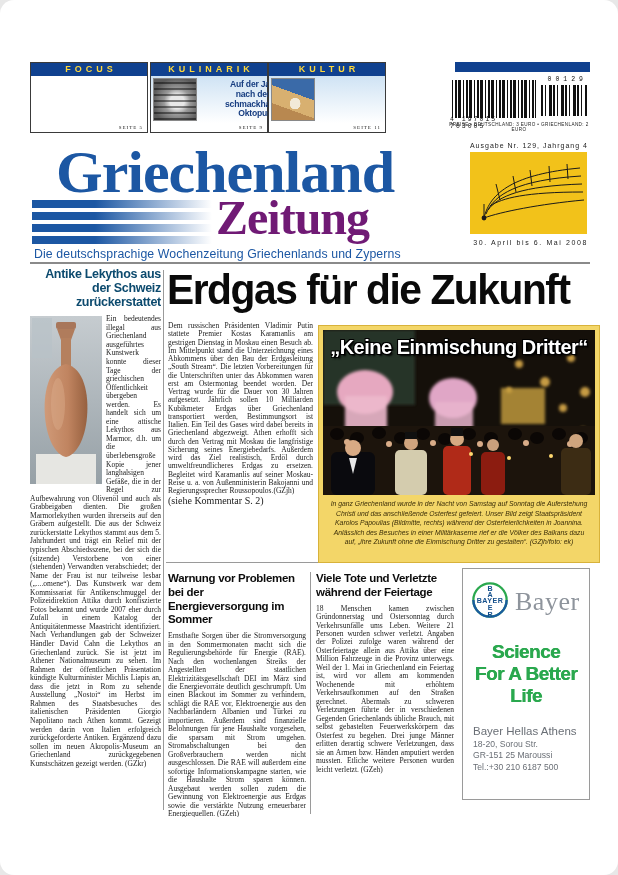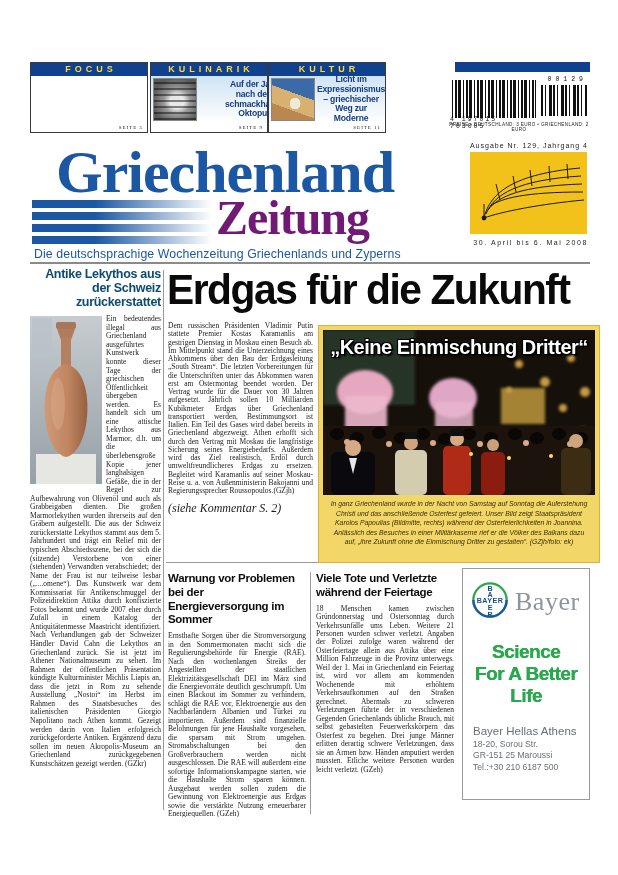--- a/index.html
+++ b/index.html
@@ -1,20 +1,20 @@
 <!DOCTYPE html>
 <html lang="de"><head>
 <meta charset="utf-8">
 <style>
   * { margin:0; padding:0; box-sizing:border-box; }
   html,body { background:#e8e8e8; }
   .page {
     position:relative; width:618px; height:875px; background:#ffffff;
     margin:0 auto; overflow:hidden;
-    font-family:"Liberation Serif", serif; color:#1c1c1c;
+    font-family:"Liberation Serif", serif; color:#1c1c1c;border-radius:14px;
   }
   
   .teaser { position:absolute; top:62px; width:118px; height:71px;
     border:1px solid #3a3a3a; background:#fff; }
   .teaser-head { height:13px; background:#10418f; color:#ffd83a;
     font-family:"Liberation Sans", sans-serif; font-weight:bold; font-size:9px;
     letter-spacing:4px; text-align:center; line-height:13px; padding-left:4px; }
   .teaser-body { display:flex; height:47px; padding:2px; gap:2px; }
   .teaser-img { width:44px; height:43px; flex:0 0 44px; border:1px solid #888; }
   .teaser-title { flex:1; color:#173d80; font-family:"Liberation Sans", sans-serif;
@@ -75,21 +75,21 @@
   .left-head { font-family:"Liberation Sans", sans-serif; font-weight:bold; font-size:12.5px;
     line-height:1.1; text-align:right; color:#0c4a6e; letter-spacing:-0.3px; margin-bottom:6px; }
   .left-body { font-size:7.5px; line-height:1.14; text-align:justify; hyphens:auto; -webkit-hyphens:auto; color:#1a1a1a; }
   .vase-fig { float:left; width:72px; height:168px; margin:1px 4px 2px 0; }
   
   .main-head { position:absolute; left:167px; top:266px; width:430px;
     font-family:"Liberation Sans", sans-serif; font-weight:bold; font-size:42px;
     letter-spacing:-1.5px; color:#0a0a0a; transform:scaleX(.97); transform-origin:left; white-space:nowrap; }
   .main-col { position:absolute; left:168px; top:322px; width:145px; height:242px; overflow:hidden; }
   .main-body { font-size:7.5px; line-height:1.1; text-align:justify; hyphens:auto; -webkit-hyphens:auto; color:#1a1a1a; }
-  .main-komm { font-size:12px; font-style:italic; color:#1a1a1a; margin-top:6px; }
+  .main-komm { font-size:10px; color:#1a1a1a; margin-top:0; }
   
   .photo-box { position:absolute; left:318px; top:325px; width:282px; height:238px;
     background:#f3d668; border:1px solid #d8b23a; padding:4px; }
   .photo-art { position:relative; width:272px; height:165px; overflow:hidden; background:#404040; }
   .photo-headline { position:absolute; top:6px; left:0; width:100%; text-align:center;
     font-family:"Liberation Sans", sans-serif; font-weight:bold; font-size:20px; color:#ffffff;
     letter-spacing:-0.5px; z-index:5;
     text-shadow:1px 1px 0 #000, -1px -1px 0 #000, 1px -1px 0 #000, -1px 1px 0 #000, 2px 2px 2px #000; }
   .photo-caption { margin-top:4px; font-size:6.8px; line-height:1.4; font-style:italic;
     text-align:center; color:#3a2d08; font-family:"Liberation Sans", sans-serif; padding:0 6px; }
@@ -126,21 +126,20 @@
       <div class="teaser-img img-kulinarik"></div>
       <div class="teaser-title">Auf der Jagd nach dem schmackhaften Oktopus</div>
     </div>
     <div class="teaser-page">SEITE 9</div>
   </div>
 
   <div class="teaser t2">
     <div class="teaser-head">KULTUR</div>
     <div class="teaser-body">
       <div class="teaser-img img-kultur"></div>
-      <div class="teaser-title">Licht im Expressionismus – griechischer Weg zur Moderne</div>
     </div>
     <div class="teaser-page">SEITE 11</div>
   </div>
 
   <div class="bc-bar"></div>
   <div class="bc-left"></div>
   <div class="bc-left-num">4 197015 703005</div>
   <div class="bc-right"></div>
   <div class="bc-right-num">00129</div>
   <div class="bc-price">PREISE • DEUTSCHLAND: 3 EURO • GRIECHENLAND: 2 EURO</div>

